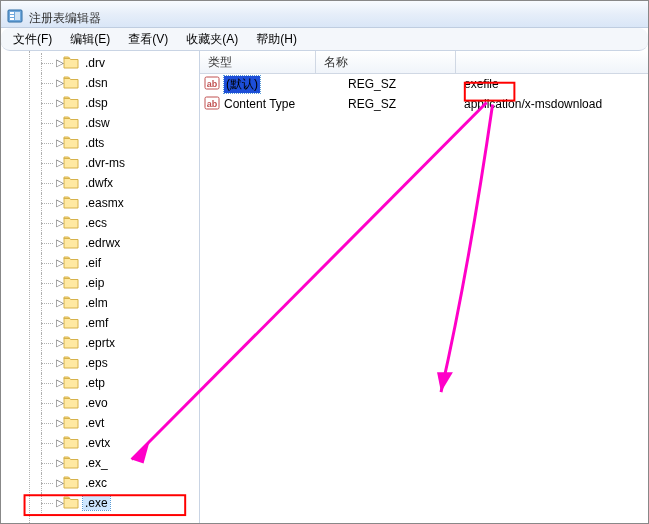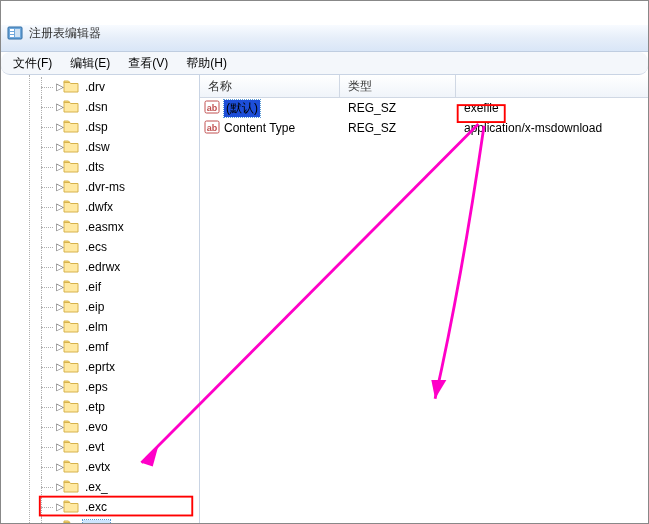--- a/index.html
+++ b/index.html
@@ -20,24 +20,23 @@
     position: relative;
     background: #fff;
     overflow: hidden;
   }
   
   .titlebar {
     height: 26px;
     background: linear-gradient(to bottom, #f8fbff 0%, #e6eef9 50%, #d9e6f7 100%);
     border-bottom: 1px solid #bfcde0;
     display: flex;
-    align-items: flex-start;
+    align-items: flex-end;
     padding: 0 6px;
     gap: 6px;
-    margin-top: 24px;
   }
   .titlebar .title {
     font-size: 12px;
     color: #333;
   }
   
   .menubar {
     height: 22px;
     background: #f4f7fb;
     border-bottom: 1px solid #c9d4e4;
@@ -236,20 +235,21 @@
         <rect x="8" y="4" width="5" height="8" fill="#cfe2f3"></rect>
       </svg>
     </span>
     <span class="title">注册表编辑器</span>
   </div>
 
   <div class="menubar">
     <span class="menuitem">文件(F)</span>
     <span class="menuitem">编辑(E)</span>
     <span class="menuitem">查看(V)</span>
+    <span class="menuitem">收藏夹(A)</span>
     <span class="menuitem">帮助(H)</span>
   </div>
 
   <div class="client">
 
     <div class="tree-pane">
       <div class="tree-scroll">
         <div class="tree" id="tree">
             <div class="tree-row">
               <span class="twisty">▷</span>
@@ -480,22 +480,22 @@
   </svg>
 </span>
               <span class="label">.exe</span>
             </div>
           </div>
       </div>
     </div>
 
     <div class="list-pane">
       <div class="list-header">
+        <div class="col col-type">类型</div>
         <div class="col col-name">名称</div>
-        <div class="col col-type">类型</div>
       </div>
       <div class="list-body" id="list-body">
           <div class="list-row selected">
             <div class="cell col-name">
               <span>
   <svg width="16" height="16" viewBox="0 0 16 16">
     <rect x="1" y="2" width="14" height="12" rx="1.5" fill="#ffffff" stroke="#c05050"></rect>
     <text x="8" y="12" text-anchor="middle" font-size="9" font-family="Arial" fill="#c05050" font-weight="bold">ab</text>
   </svg>
 </span>

